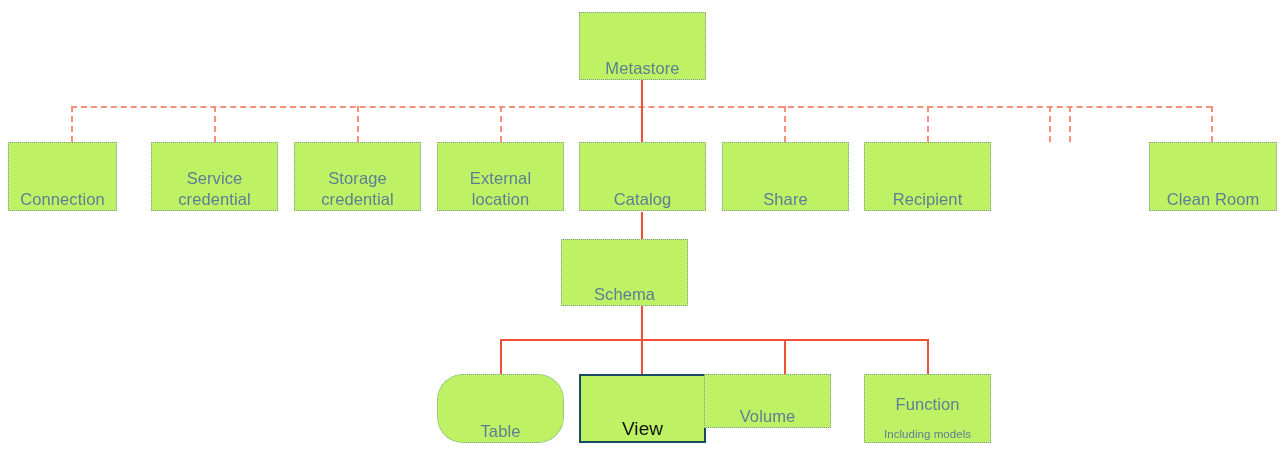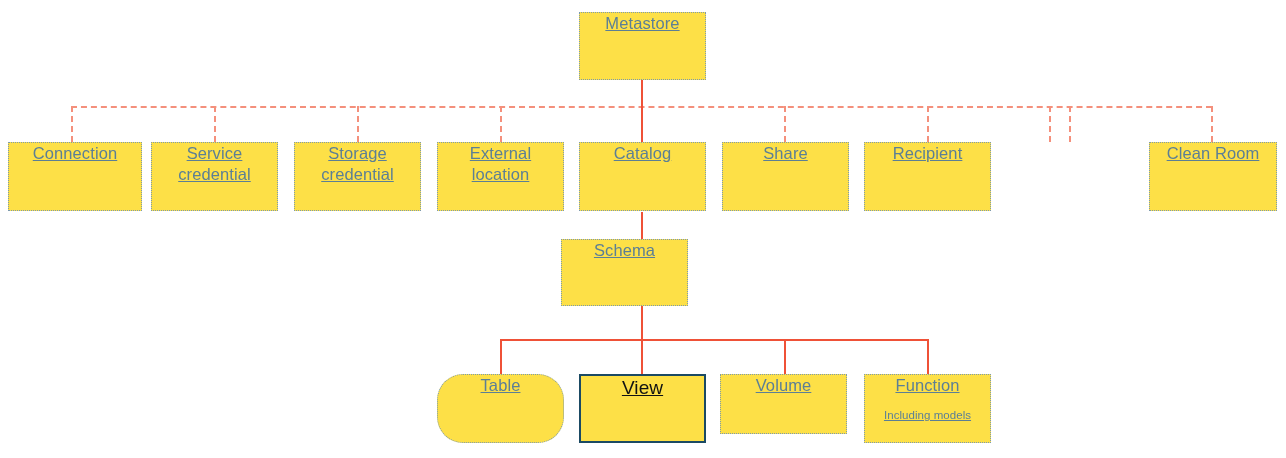--- a/index.html
+++ b/index.html
@@ -15,33 +15,32 @@
     width: 1286px;
     height: 458px;
     background: #ffffff;
     overflow: hidden;
   }
 
   
   .node {
     position: absolute;
     box-sizing: border-box;
-    background: #fde047;
+    background: #bef264;
     border: 1px dotted #7d9aab;
     display: flex;
     flex-direction: column;
     align-items: center;
-    justify-content: flex-start;
+    justify-content: flex-end;
     text-align: center;
     color: #5c7f95;
     font-size: 16.5px;
     line-height: 1.28;
     letter-spacing: 0.1px;
     font-family: "Liberation Sans", sans-serif;
-    text-decoration: underline;
   }
   .node .node-label {
     display: block;
     white-space: pre-line;
   }
   .node .node-sub {
     display: block;
     font-size: 11.5px;
     line-height: 1.2;
     margin-top: 13px;
@@ -104,21 +103,21 @@
   <div class="conn h-solid" style="left:500px; top:339px; width:428px;"></div>
   <div class="conn v-solid" style="left:500px; top:339px; height:36px;"></div>
   <div class="conn v-solid" style="left:641px; top:339px; height:36px;"></div>
   <div class="conn v-solid" style="left:784px; top:339px; height:36px;"></div>
   <div class="conn v-solid" style="left:927px; top:339px; height:36px;"></div>
 
   <div class="node" style="left:579px; top:12px; width:127px; height:68px;">
     <span class="node-label">Metastore</span>
   </div>
 
-  <div class="node" style="left:8px; top:142px; width:134px; height:69px;">
+  <div class="node" style="left:8px; top:142px; width:109px; height:69px;">
     <span class="node-label">Connection</span>
   </div>
 
   <div class="node" style="left:151px; top:142px; width:127px; height:69px;">
     <span class="node-label">Service
 credential</span>
   </div>
 
   <div class="node" style="left:294px; top:142px; width:127px; height:69px;">
     <span class="node-label">Storage
@@ -152,21 +151,21 @@
   </div>
 
   <div class="node" style="left:437px; top:374px; width:127px; height:69px;border-radius:26px;">
     <span class="node-label">Table</span>
   </div>
 
   <div class="node is-highlighted" style="left:579px; top:374px; width:127px; height:69px;">
     <span class="node-label">View</span>
   </div>
 
-  <div class="node" style="left:720px; top:374px; width:127px; height:60px;">
+  <div class="node" style="left:704px; top:374px; width:127px; height:54px;">
     <span class="node-label">Volume</span>
   </div>
 
   <div class="node" style="left:864px; top:374px; width:127px; height:69px;">
     <span class="node-label">Function</span>
     <span class="node-sub">Including models</span>
   </div>
 
 </div>
 

